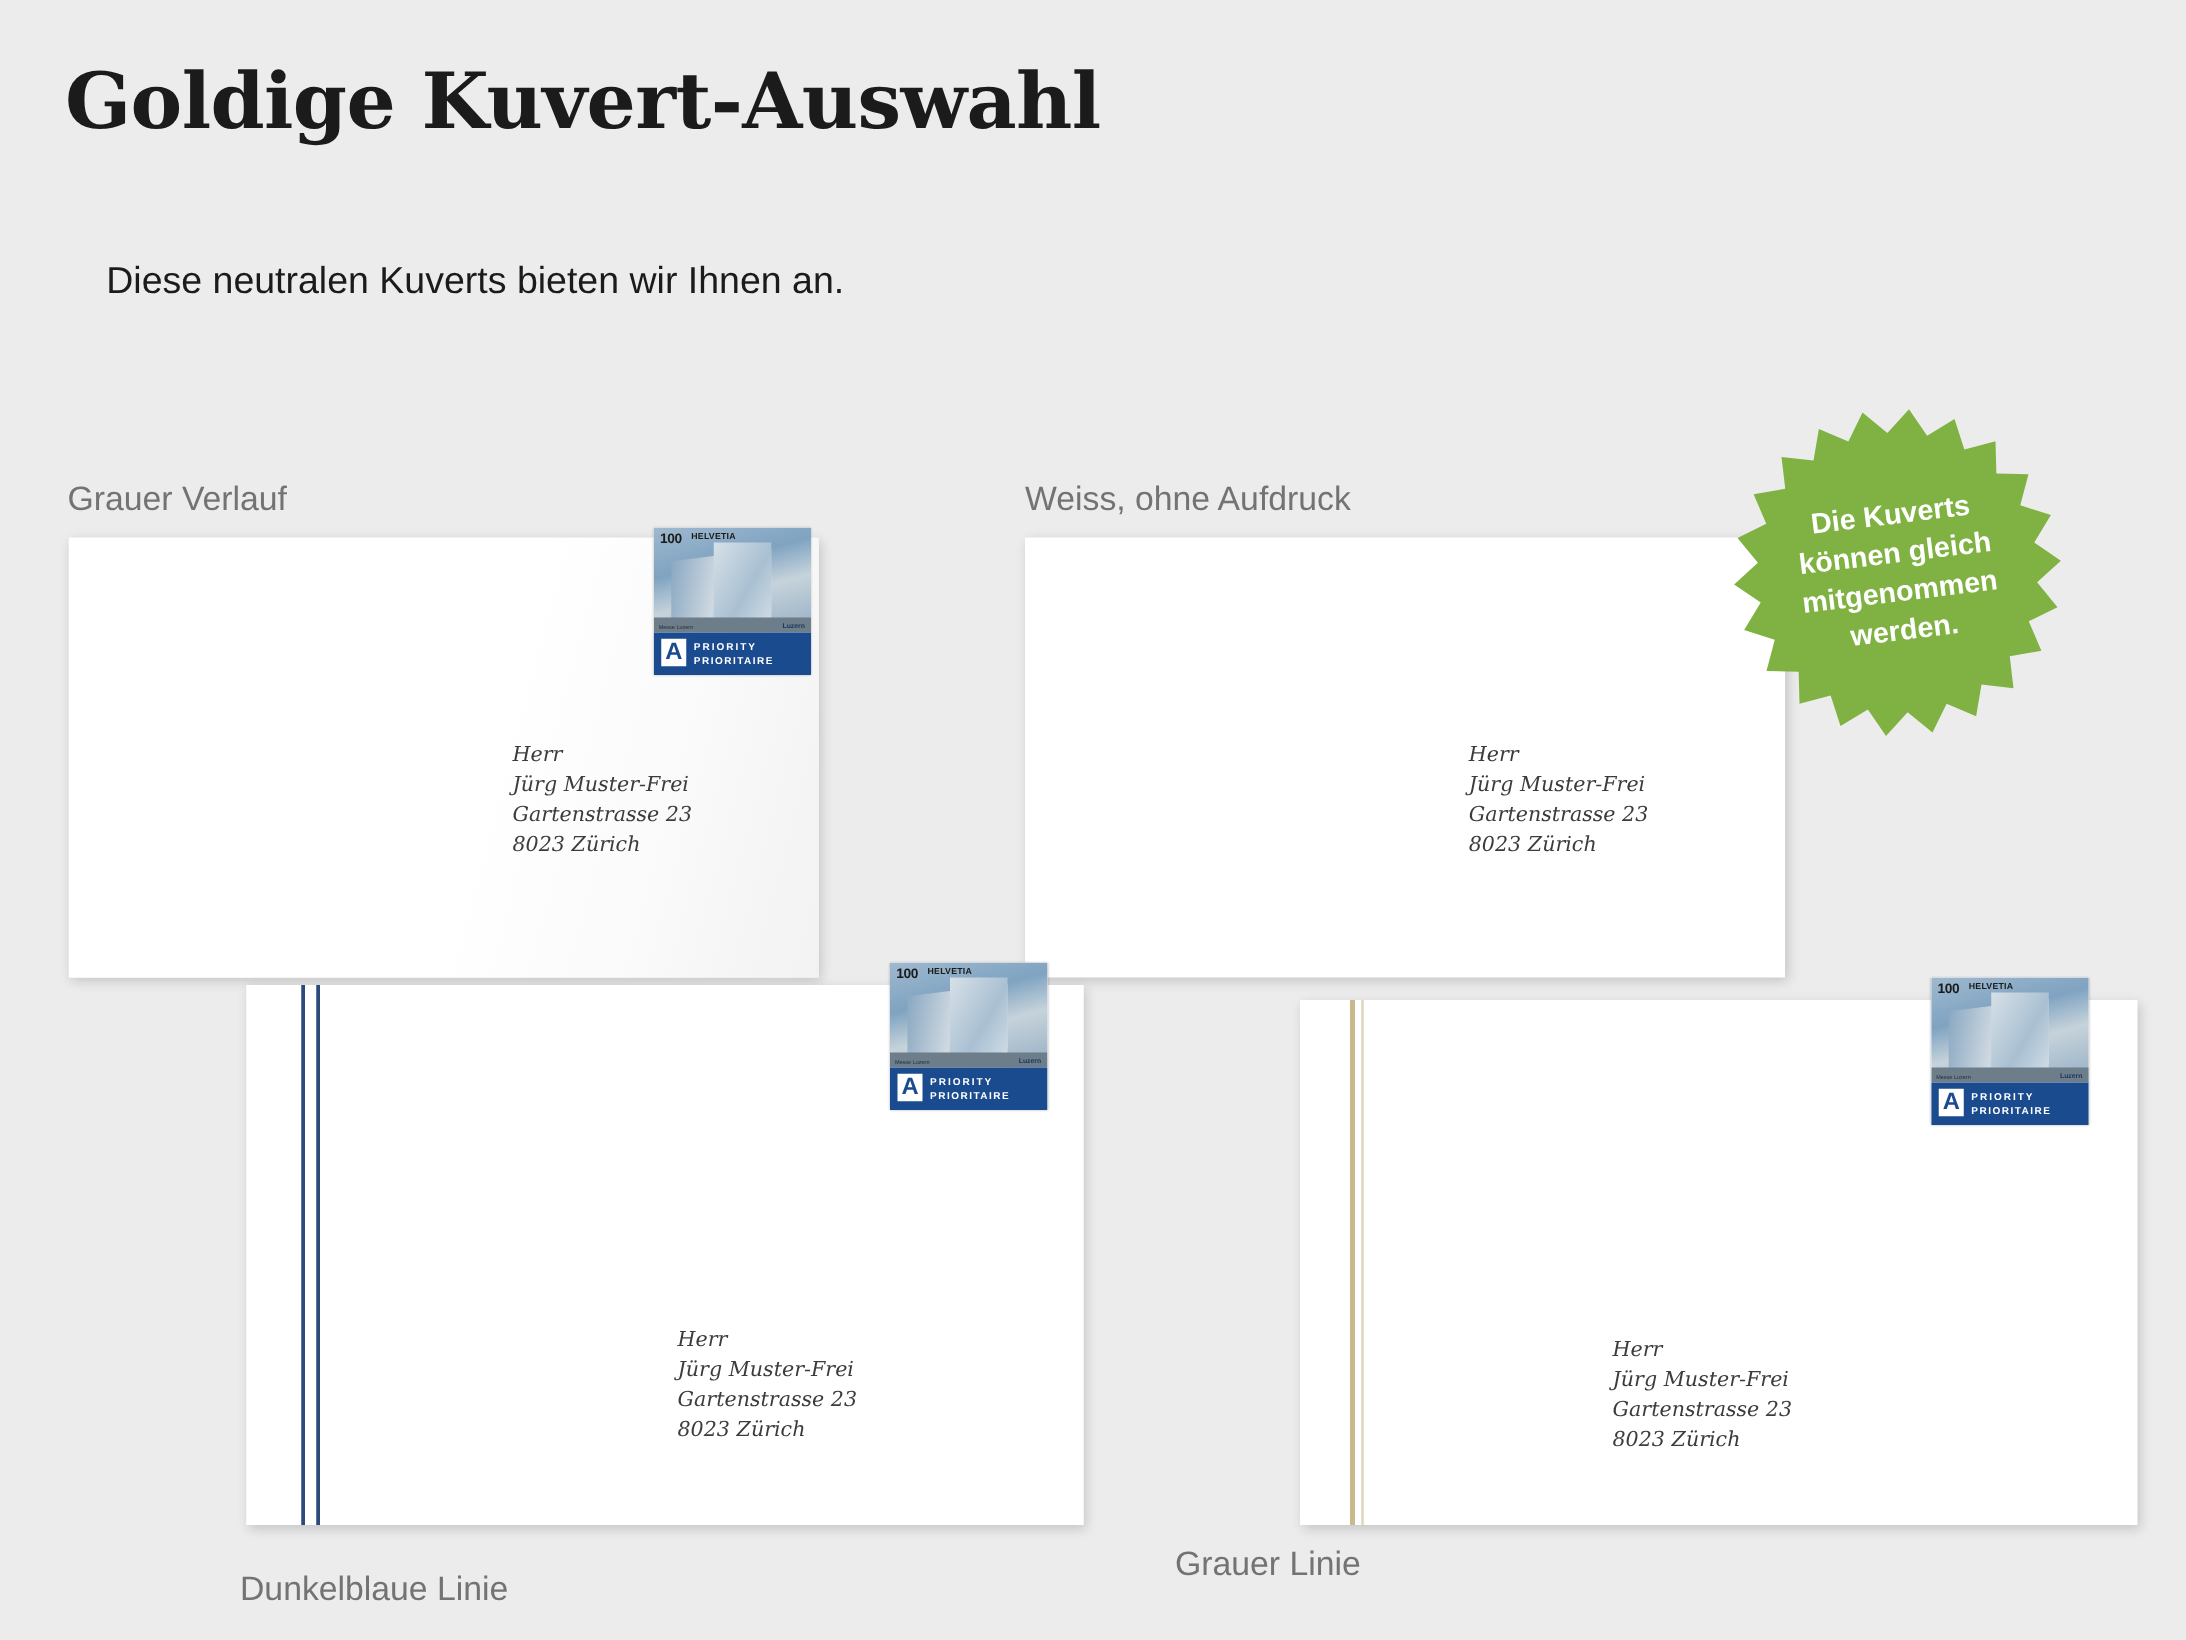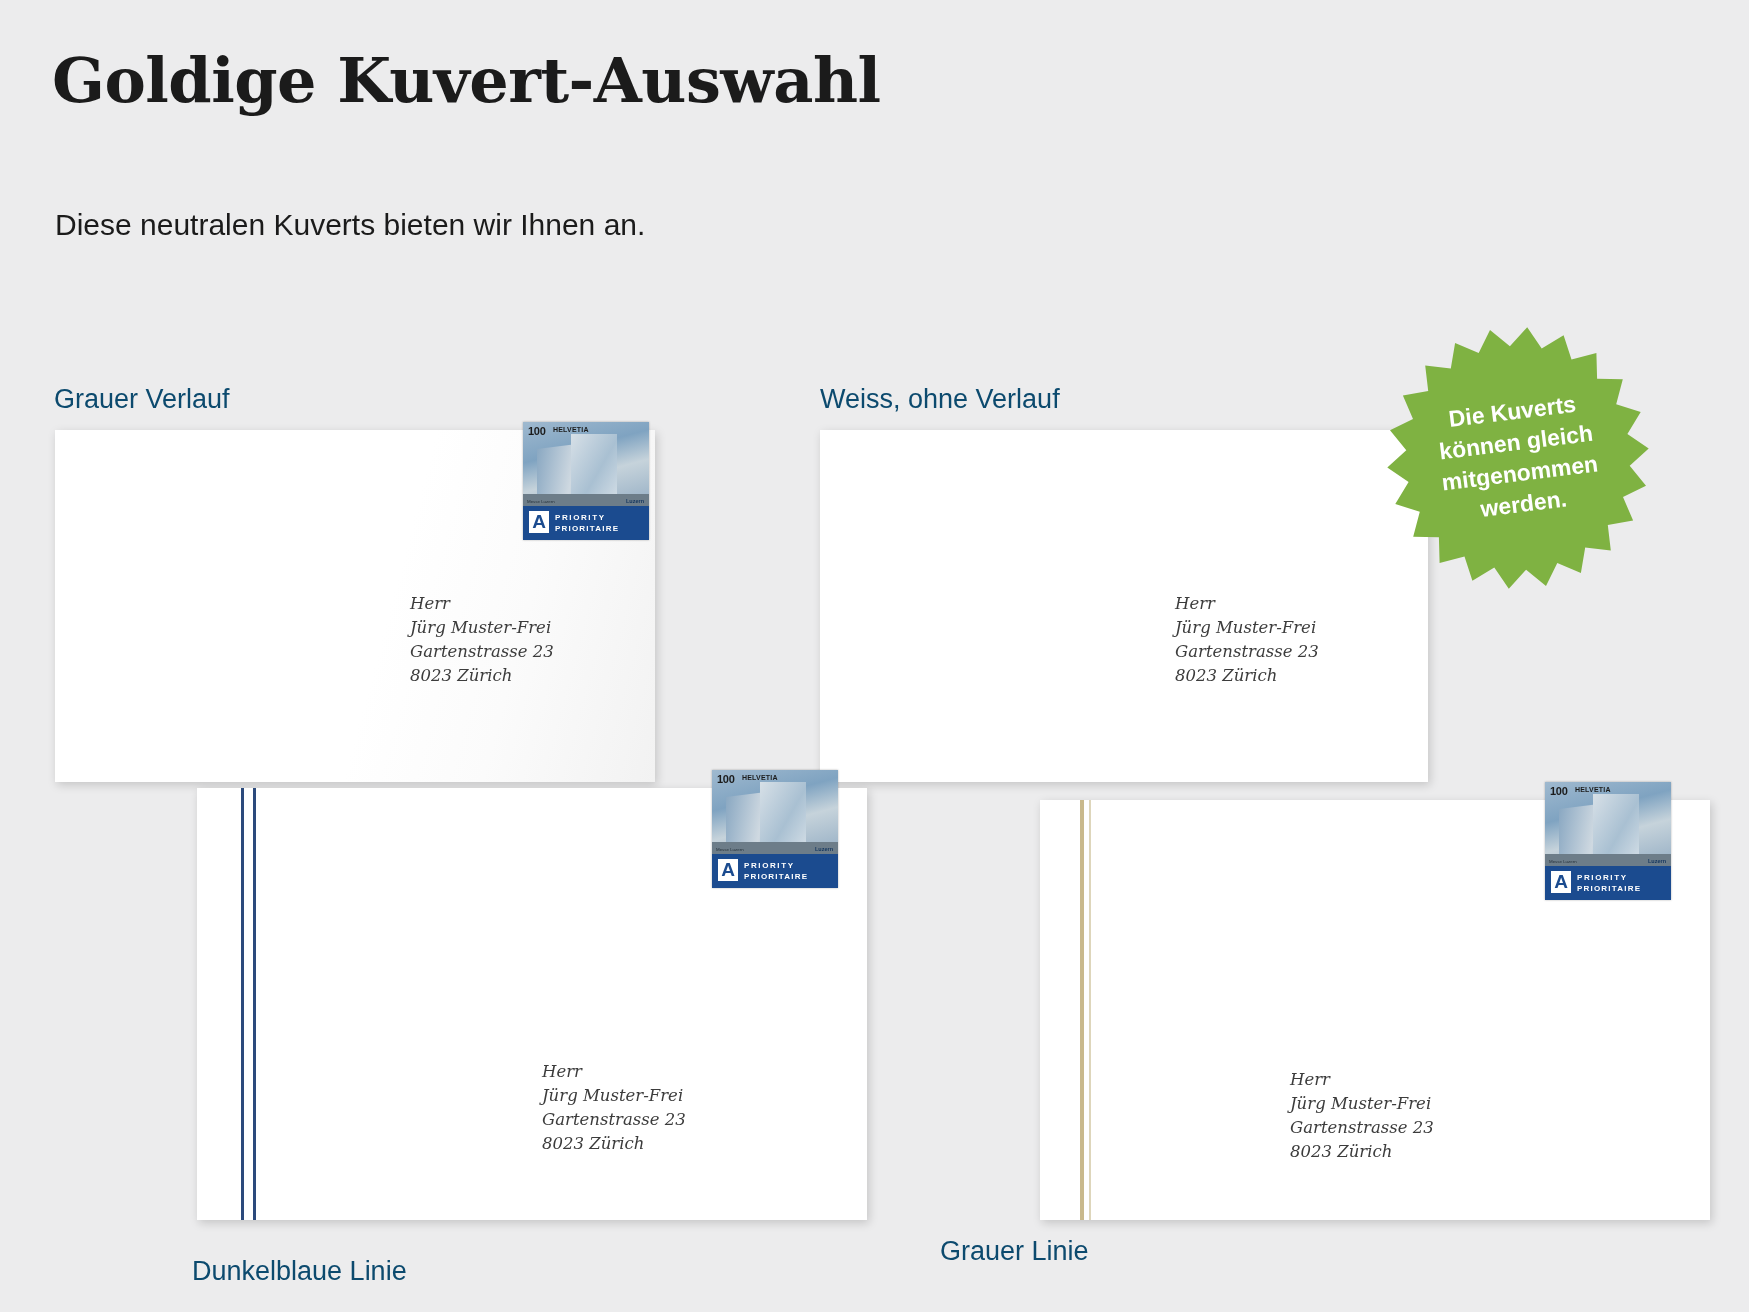--- a/index.html
+++ b/index.html
@@ -29,27 +29,27 @@
     white-space: nowrap;
   }
   .intro {
     position: absolute;
     left: 55px;
     top: 200px;
     font-size: 30px;
     line-height: 50px;
     color: #1b1b1b;
   }
-  .intro div { white-space: nowrap; }
+  .intro div { white-space: nowrap; margin-left: 30px; }
 
   
   .caption {
     position: absolute;
     font-size: 27px;
-    color: #0c4a6e;
+    color: #737373;
     white-space: nowrap;
   }
   .cap-gray   { left: 54px;  top: 384px; }
   .cap-white  { left: 820px; top: 384px; }
   .cap-blue   { left: 192px; top: 1236px; margin-top: 20px; }
   .cap-gold   { left: 940px; top: 1236px; }
 
   
   .envelope {
     position: absolute;
@@ -245,21 +245,21 @@
 </head>
 <body>
 
 <div class="page-title">Goldige Kuvert-Auswahl</div>
 
 <div class="intro">
   <div>Diese neutralen Kuverts bieten wir Ihnen an.</div>
 </div>
 
 <div class="caption cap-gray">Grauer Verlauf</div>
-<div class="caption cap-white">Weiss, ohne Verlauf</div>
+<div class="caption cap-white">Weiss, ohne Aufdruck</div>
 <div class="caption cap-blue">Dunkelblaue Linie</div>
 <div class="caption cap-gold">Grauer Linie</div>
 
 <div class="envelope env-gray">
 
   <div class="stamp" style="left:468px; top:-8px;">
     <div class="stamp-top">
       <div class="stamp-bldg"></div>
       <div class="stamp-bldg2"></div>
       <div class="stamp-ground"></div>

